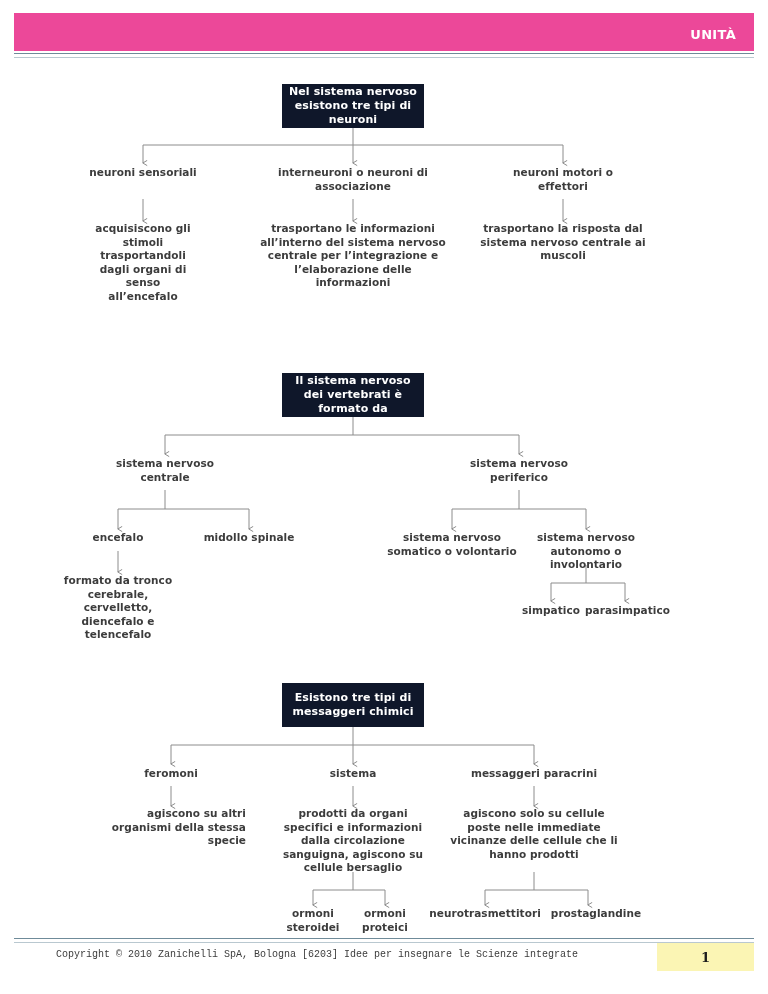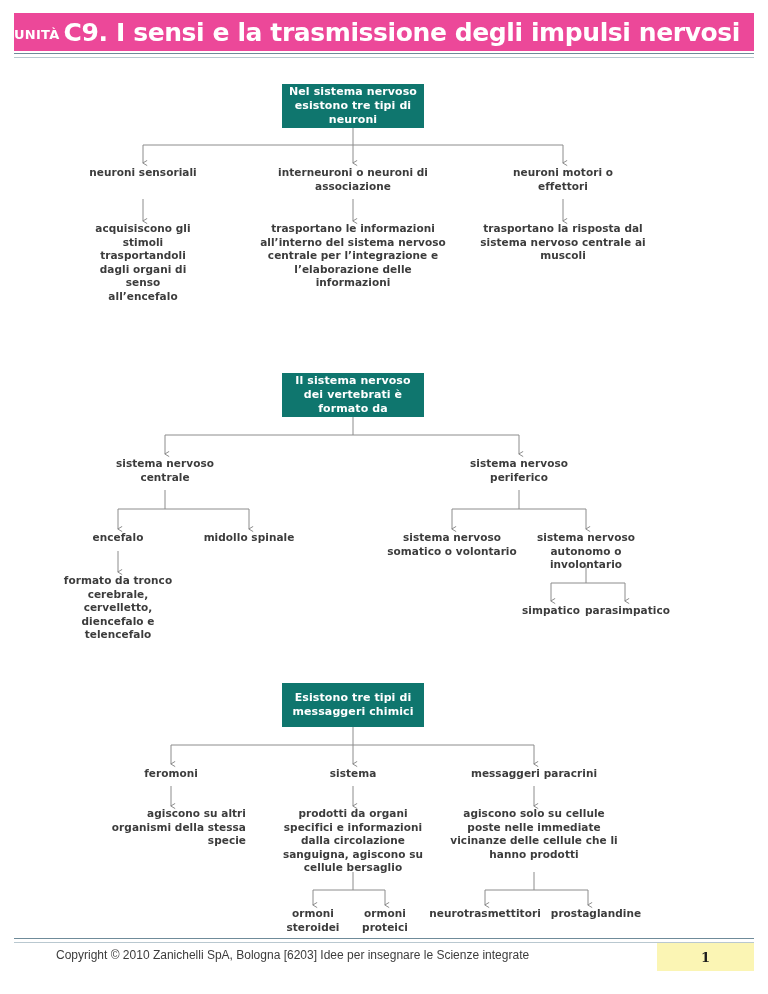--- a/index.html
+++ b/index.html
@@ -60,21 +60,21 @@
     top: 0; left: 0;
     width: 768px;
     height: 994px;
     pointer-events: none;
   }
   .canvas svg { display: block; }
 
   
   .blue-box {
     position: absolute;
-    background: #0f766e;
+    background: #0f172a;
     color: #ffffff;
     font-size: 11px;
     font-weight: bold;
     line-height: 14px;
     text-align: center;
     display: flex;
     align-items: center;
     justify-content: center;
     letter-spacing: 0.1px;
     box-sizing: border-box;
@@ -99,24 +99,24 @@
     top: 938px;
     width: 740px;
     height: 3px;
     border-top: 1px solid #6f8b99;
     border-bottom: 1px solid #b9c8d0;
   }
   .footer-text {
     position: absolute;
     left: 56px;
     top: 950px;
-    font-size: 12px;
+    font-size: 10px;
     line-height: 10.5px;
     color: #3c3c3c;
-    font-family: Liberation Sans, sans-serif;
+    font-family: Liberation Mono, monospace;
   }
   .footer-text .ital { font-style: italic; }
   .footer-text .bold { font-weight: bold; }
   .footer-text .grey { color: #8a8a8a; }
   .page-num {
     position: absolute;
     left: 657px;
     top: 943px;
     width: 97px;
     height: 28px;
@@ -129,21 +129,20 @@
     font-weight: bold;
     font-size: 13px;
   }
 </style>
 </head>
 <body>
 
 <div class="header-wrap">
   <div class="header-bar">
     <span class="header-unita">UNITÀ</span>
-    <span class="header-title">C9. I sensi e la trasmissione degli impulsi nervosi</span>
   </div>
   <div class="header-rule"></div>
 </div>
 
 <div class="canvas">
 <svg width="768" height="994" xmlns="http://www.w3.org/2000/svg">
   <defs>
     <marker id="ar" markerWidth="7" markerHeight="7" refX="3" refY="5.4" orient="auto">
       <path d="M0.4,1.2 L3,5.6 L5.6,1.2" fill="none" stroke="#8c8c8c" stroke-width="1"></path>
     </marker>

